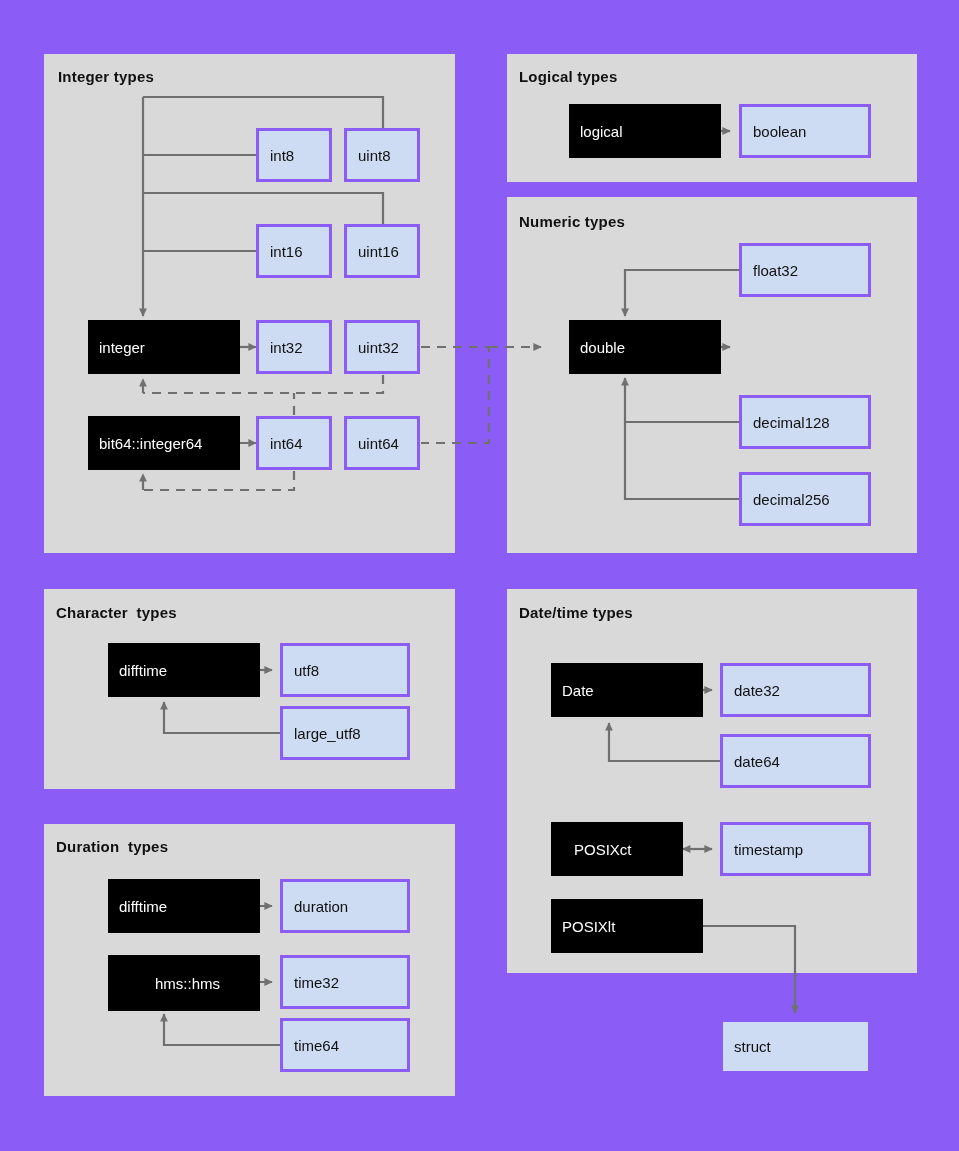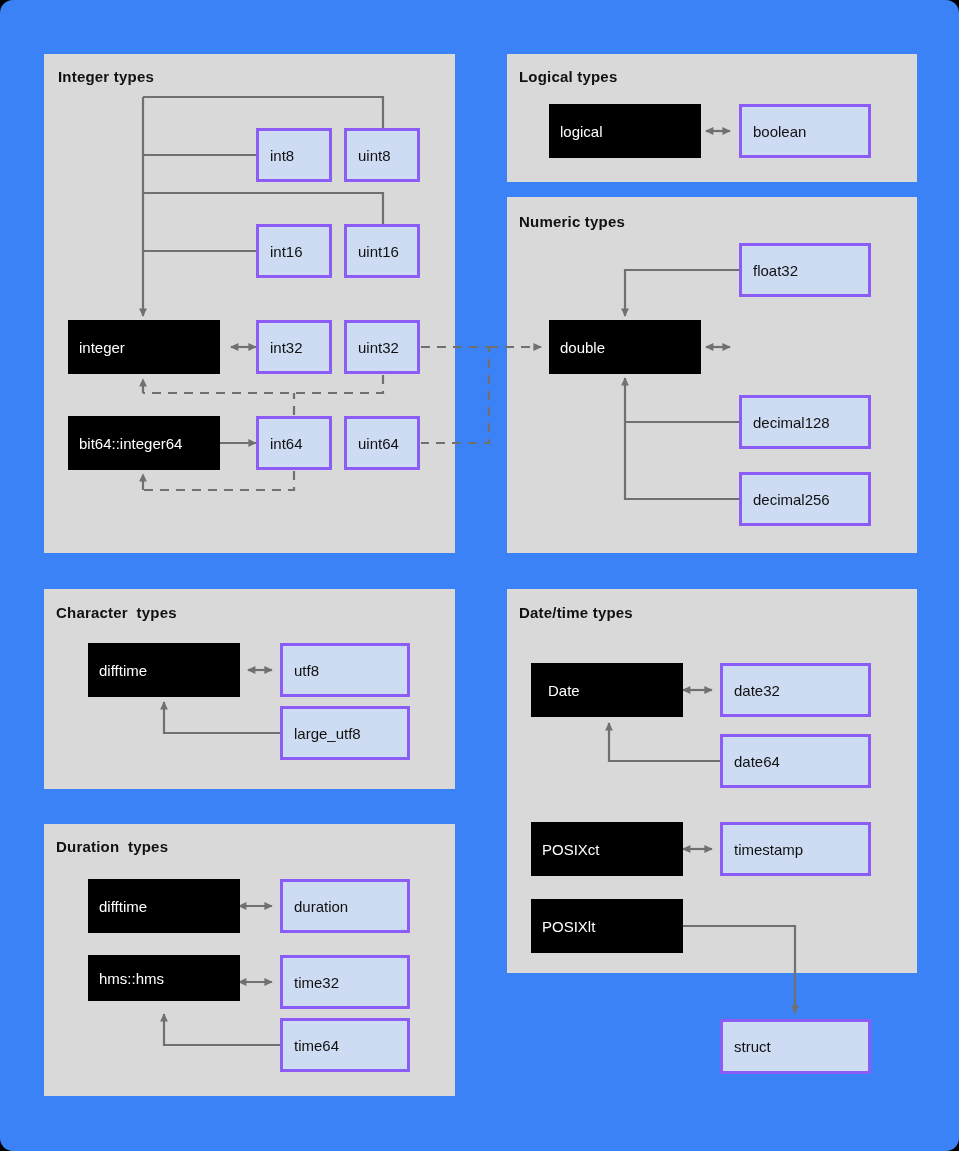--- a/index.html
+++ b/index.html
@@ -1,24 +1,24 @@
 <!DOCTYPE html>
 <html><head>
 <meta charset="utf-8">
 <style>
   html,body{margin:0;padding:0;background:#000;}
   body{font-family:"Liberation Sans","DejaVu Sans",sans-serif;}
-  #canvas{position:relative;width:959px;height:1151px;background:#3b82f6;overflow:hidden;border-radius:13px;}
+  #canvas{position:relative;width:959px;height:1151px;background:#8b5cf6;overflow:hidden;}
 
   .panel{position:absolute;background:#d9d9d9;}
   .panel-title{position:absolute;font-weight:bold;font-size:15px;color:#111;letter-spacing:.2px;white-space:pre;}
 
   .node{position:absolute;box-sizing:border-box;display:flex;align-items:center;}
   .node span{padding-left:11px;font-size:15px;line-height:1;white-space:nowrap;}
-  .node.black{background:#000;}
+  .node.black{background:#000;margin-left:20px;}
   .node.black span{color:#fff;}
   .node.blue{background:#cddcf3;border:3px solid #8b5cf6;}
   .node.blue span{color:#111;}
 
   svg.wires{position:absolute;left:0;top:0;width:959px;height:1151px;pointer-events:none;overflow:visible;}
   .ln{stroke:#707070;stroke-width:2.2;fill:none;}
   .ln.dash{stroke-dasharray:9 7;}
 </style>
 </head>
 <body>
@@ -200,40 +200,40 @@
   <div class="node blue" style="left:280px;top:706px;width:130px;height:54px;">
     <span>large_utf8</span>
   </div>
 
   <div class="node black" style="left:88px;top:879px;width:152px;height:54px;">
     <span>difftime</span>
   </div>
   <div class="node blue" style="left:280px;top:879px;width:130px;height:54px;">
     <span>duration</span>
   </div>
-  <div class="node black" style="left:88px;top:955px;width:152px;height:46px;">
+  <div class="node black" style="left:88px;top:955px;width:152px;height:56px;padding-left:36px;">
     <span>hms::hms</span>
   </div>
   <div class="node blue" style="left:280px;top:955px;width:130px;height:54px;">
     <span>time32</span>
   </div>
   <div class="node blue" style="left:280px;top:1018px;width:130px;height:54px;">
     <span>time64</span>
   </div>
 
-  <div class="node black" style="left:531px;top:663px;width:152px;height:54px;padding-left:6px;">
+  <div class="node black" style="left:531px;top:663px;width:152px;height:54px;">
     <span>Date</span>
   </div>
   <div class="node blue" style="left:720px;top:663px;width:151px;height:54px;">
     <span>date32</span>
   </div>
   <div class="node blue" style="left:720px;top:734px;width:151px;height:54px;">
     <span>date64</span>
   </div>
-  <div class="node black" style="left:531px;top:822px;width:152px;height:54px;">
+  <div class="node black" style="left:531px;top:822px;width:132px;height:54px;padding-left:12px;">
     <span>POSIXct</span>
   </div>
   <div class="node blue" style="left:720px;top:822px;width:151px;height:54px;">
     <span>timestamp</span>
   </div>
   <div class="node black" style="left:531px;top:899px;width:152px;height:54px;">
     <span>POSIXlt</span>
   </div>
 
   <div class="node blue" style="left:720px;top:1019px;width:151px;height:55px;">

